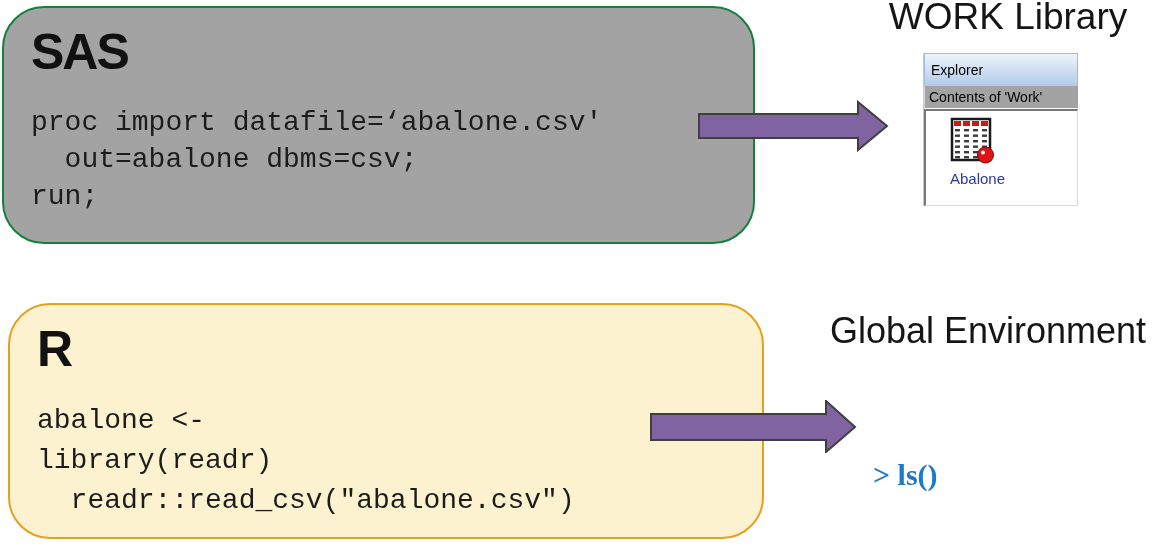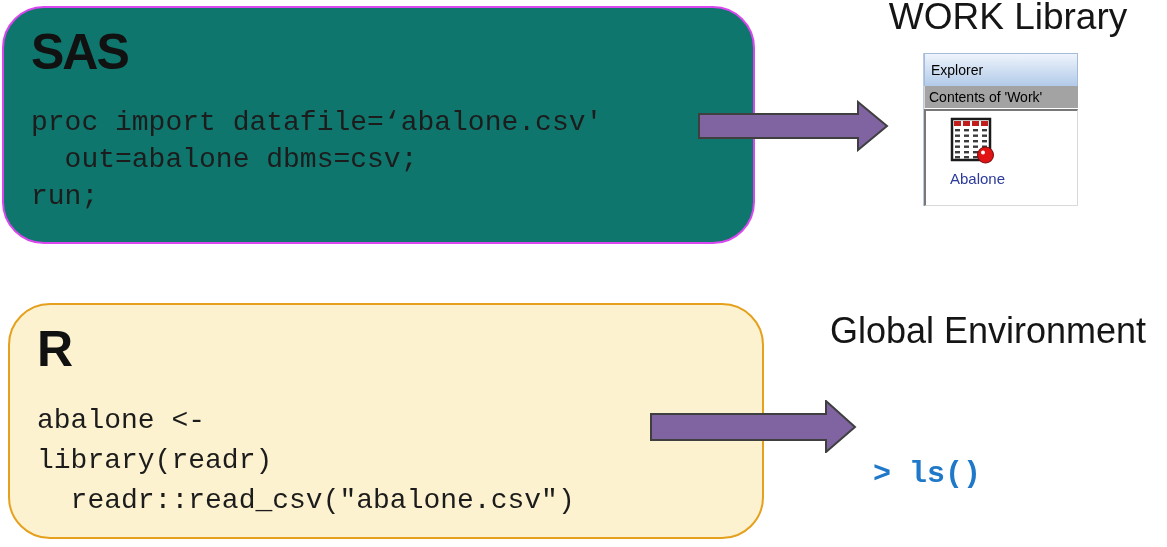--- a/index.html
+++ b/index.html
@@ -6,21 +6,21 @@
   body { background:#ffffff; font-family:"Liberation Sans", sans-serif; }
   .canvas {
     position:relative; width:1167px; height:547px; background:#ffffff;
     overflow:hidden;
   }
 
   
   .panel { position:absolute; border-radius:42px; }
   .panel.sas {
     left:2px; top:6px; width:753px; height:238px;
-    background:#0f766e; border:2px solid #d946ef;
+    background:#a3a3a3; border:2px solid #15803d;
   }
   .panel.r {
     left:8px; top:303px; width:756px; height:236px;
     background:#fcf2cf; border:2px solid #e5a01e;
   }
   .panel-title {
     position:absolute; left:27px; top:14px;
     font-size:50px; font-weight:bold; letter-spacing:-2px; color:#111;
     line-height:60px;
   }
@@ -77,21 +77,21 @@
     margin-top:2px; font-size:15px; color:#2b3a9a;
   }
 
   
   .console {
     position:absolute; left:873px; top:389px;
     font-family:"Liberation Mono", monospace;
     font-size:30px; font-weight:bold; white-space:pre;
   }
   .console-line { line-height:35px; }
-  .console-line.input  { color:#1f78c8; }
+  .console-line.input  { color:#1f78c8;font-family:Liberation Serif, serif; }
 </style>
 </head>
 <body>
 
 <div class="canvas">
 
   <div class="panel sas">
     <div class="panel-title">SAS</div>
     <div class="code">
       <div class="code-line">proc import datafile=‘abalone.csv'</div>

